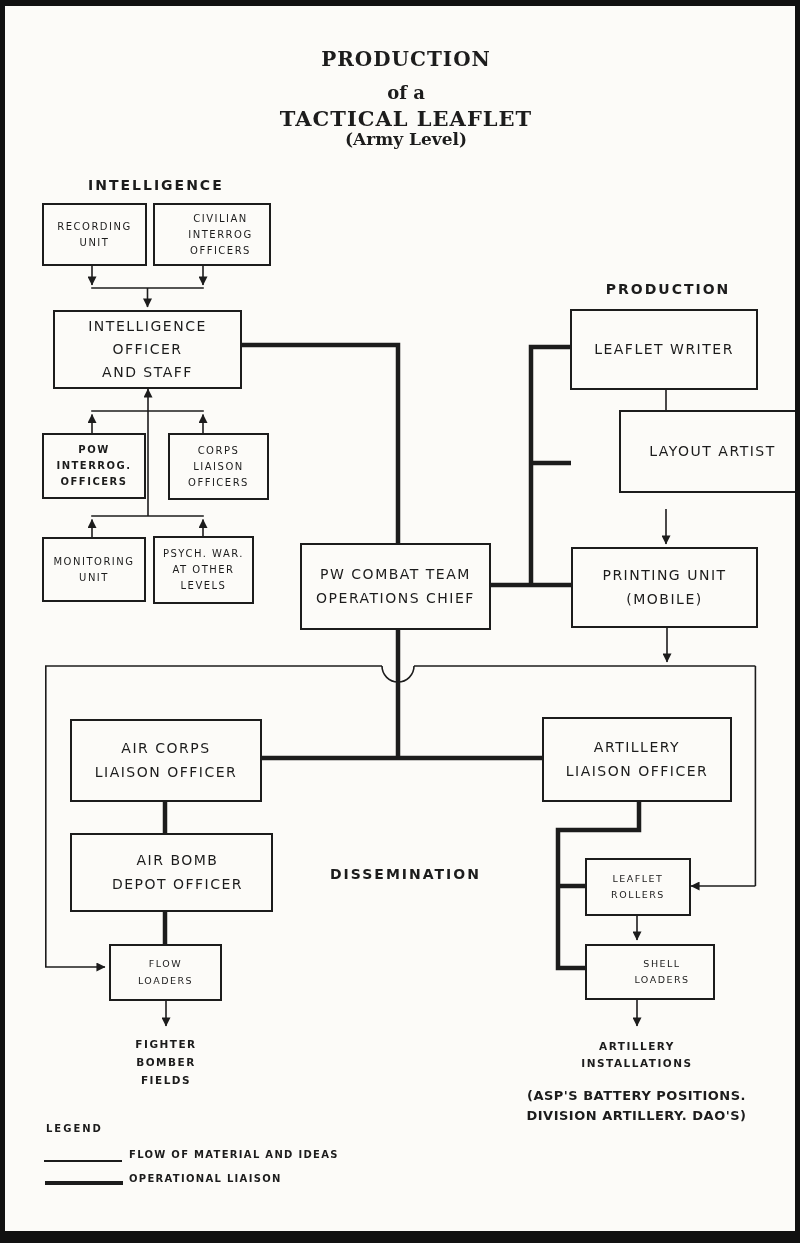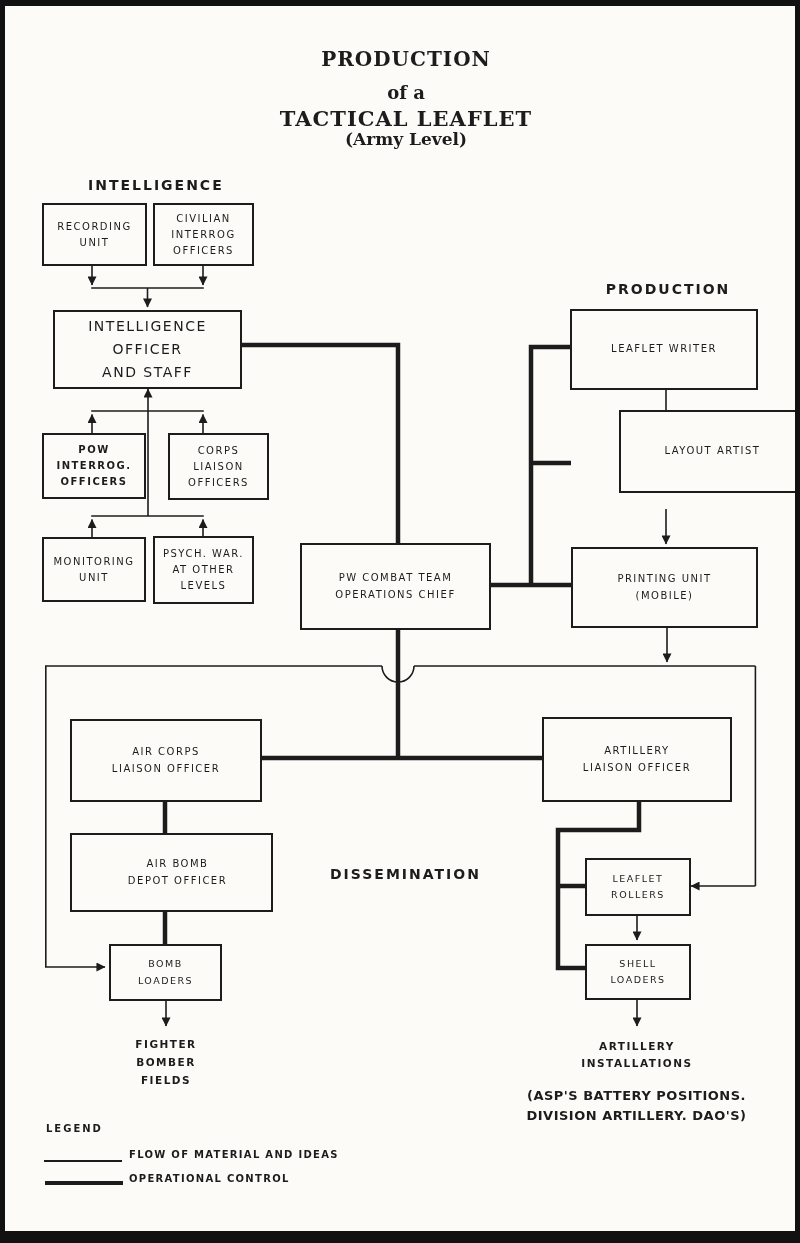--- a/index.html
+++ b/index.html
@@ -10,21 +10,21 @@
     color:#1c1c1c;overflow:hidden;
   }
   .frame{position:absolute;inset:0;border:5px solid #111;border-top-width:6px;border-bottom-width:12px;pointer-events:none;z-index:9;}
   .title-line{position:absolute;left:206px;width:400px;text-align:center;font-family:"DejaVu Serif","Liberation Serif",serif;font-weight:bold;}
   .seclabel{position:absolute;text-align:center;font-size:14px;letter-spacing:2px;font-weight:bold;color:#1c1c1c;}
   .box{
     position:absolute;border:2px solid #1c1c1c;background:#fcfbf8;
     display:flex;align-items:center;justify-content:center;text-align:center;
     white-space:pre-line;letter-spacing:1.5px;line-height:1.55;z-index:2;
   }
-  .box.big{font-size:10px;letter-spacing:1.5px;line-height:1.65;}
+  .box.big{font-size:14px;letter-spacing:1.5px;line-height:1.65;}
   .box.med{font-size:10px;letter-spacing:1.5px;line-height:1.6;}
   .box.small{font-size:9.5px;letter-spacing:1.5px;line-height:1.7;}
   .terminal{position:absolute;text-align:center;white-space:pre-line;letter-spacing:1.5px;}
   svg.wires{position:absolute;left:0;top:0;z-index:1;}
   .legend-label{position:absolute;font-size:10px;letter-spacing:1.3px;font-weight:bold;}
   .legend-sample{position:absolute;width:78px;height:0;}
 </style>
 </head>
 <body>
 
@@ -90,21 +90,21 @@
       <path d="M487 585 H571"></path>
       <path d="M165 798 V833"></path>
       <path d="M165 908 V944"></path>
       <path d="M639 798 V830 H558 V968 H585"></path>
       <path d="M558 886 H585"></path>
     </g>
   </svg>
 
   <div class="box med" style="left:42px;top:203px;width:101px;height:59px;">RECORDING
 UNIT</div>
-  <div class="box med" style="left:153px;top:203px;width:97px;height:59px;">CIVILIAN
+  <div class="box med" style="left:153px;top:203px;width:97px;height:59px;padding-left:17px;">CIVILIAN
 INTERROG
 OFFICERS</div>
   <div class="box big" style="left:53px;top:310px;width:185px;height:75px;font-size:14px;">INTELLIGENCE
 OFFICER
 AND STAFF</div>
   <div class="box med" style="left:42px;top:433px;width:100px;height:62px;font-weight:bold;">POW
 INTERROG.
 OFFICERS</div>
   <div class="box med" style="left:153px;top:433px;width:97px;height:63px;margin-left:15px;">CORPS
 LIAISON
@@ -122,33 +122,33 @@
 
   <div class="box big" style="left:300px;top:543px;width:187px;height:83px;text-align:center;">PW COMBAT TEAM
 OPERATIONS CHIEF</div>
 
   <div class="box big" style="left:70px;top:719px;width:188px;height:79px;">AIR CORPS
 LIAISON OFFICER</div>
   <div class="box big" style="left:542px;top:717px;width:186px;height:81px;">ARTILLERY
 LIAISON OFFICER</div>
   <div class="box big" style="left:70px;top:833px;width:187px;height:75px;padding-left:12px;">AIR BOMB
 DEPOT OFFICER</div>
-  <div class="box small" style="left:109px;top:944px;width:109px;height:53px;">BOMB
+  <div class="box small" style="left:109px;top:944px;width:109px;height:53px;">FLOW
 LOADERS</div>
   <div class="box small" style="left:585px;top:858px;width:102px;height:54px;">LEAFLET
 ROLLERS</div>
-  <div class="box small" style="left:585px;top:944px;width:102px;height:52px;">SHELL
+  <div class="box small" style="left:585px;top:944px;width:102px;height:52px;padding-left:24px;">SHELL
 LOADERS</div>
 
   <div class="terminal" style="left:106px;top:1036px;width:120px;font-size:10.5px;line-height:1.7;font-weight:bold;">FIGHTER
 BOMBER
 FIELDS</div>
   <div class="terminal" style="left:555px;top:1038px;width:164px;font-size:10.5px;line-height:1.65;font-weight:bold;">ARTILLERY
 INSTALLATIONS</div>
   <div class="terminal" style="left:494px;top:1086px;width:285px;font-size:13px;line-height:1.5;letter-spacing:0.5px;font-weight:bold;">(ASP'S BATTERY POSITIONS.
 DIVISION ARTILLERY. DAO'S)</div>
 
   <div class="legend-label" style="left:46px;top:1123px;letter-spacing:2px;">LEGEND</div>
   <div class="legend-sample" style="left:44px;top:1160px;border-top:2px solid #1c1c1c;"></div>
   <div class="legend-label" style="left:129px;top:1149px;">FLOW OF MATERIAL AND IDEAS</div>
   <div class="legend-sample" style="left:45px;top:1181px;border-top:4px solid #1c1c1c;"></div>
-  <div class="legend-label" style="left:129px;top:1173px;">OPERATIONAL CONTROL</div>
+  <div class="legend-label" style="left:129px;top:1173px;">OPERATIONAL LIAISON</div>
 </div>
 
 </body></html>

